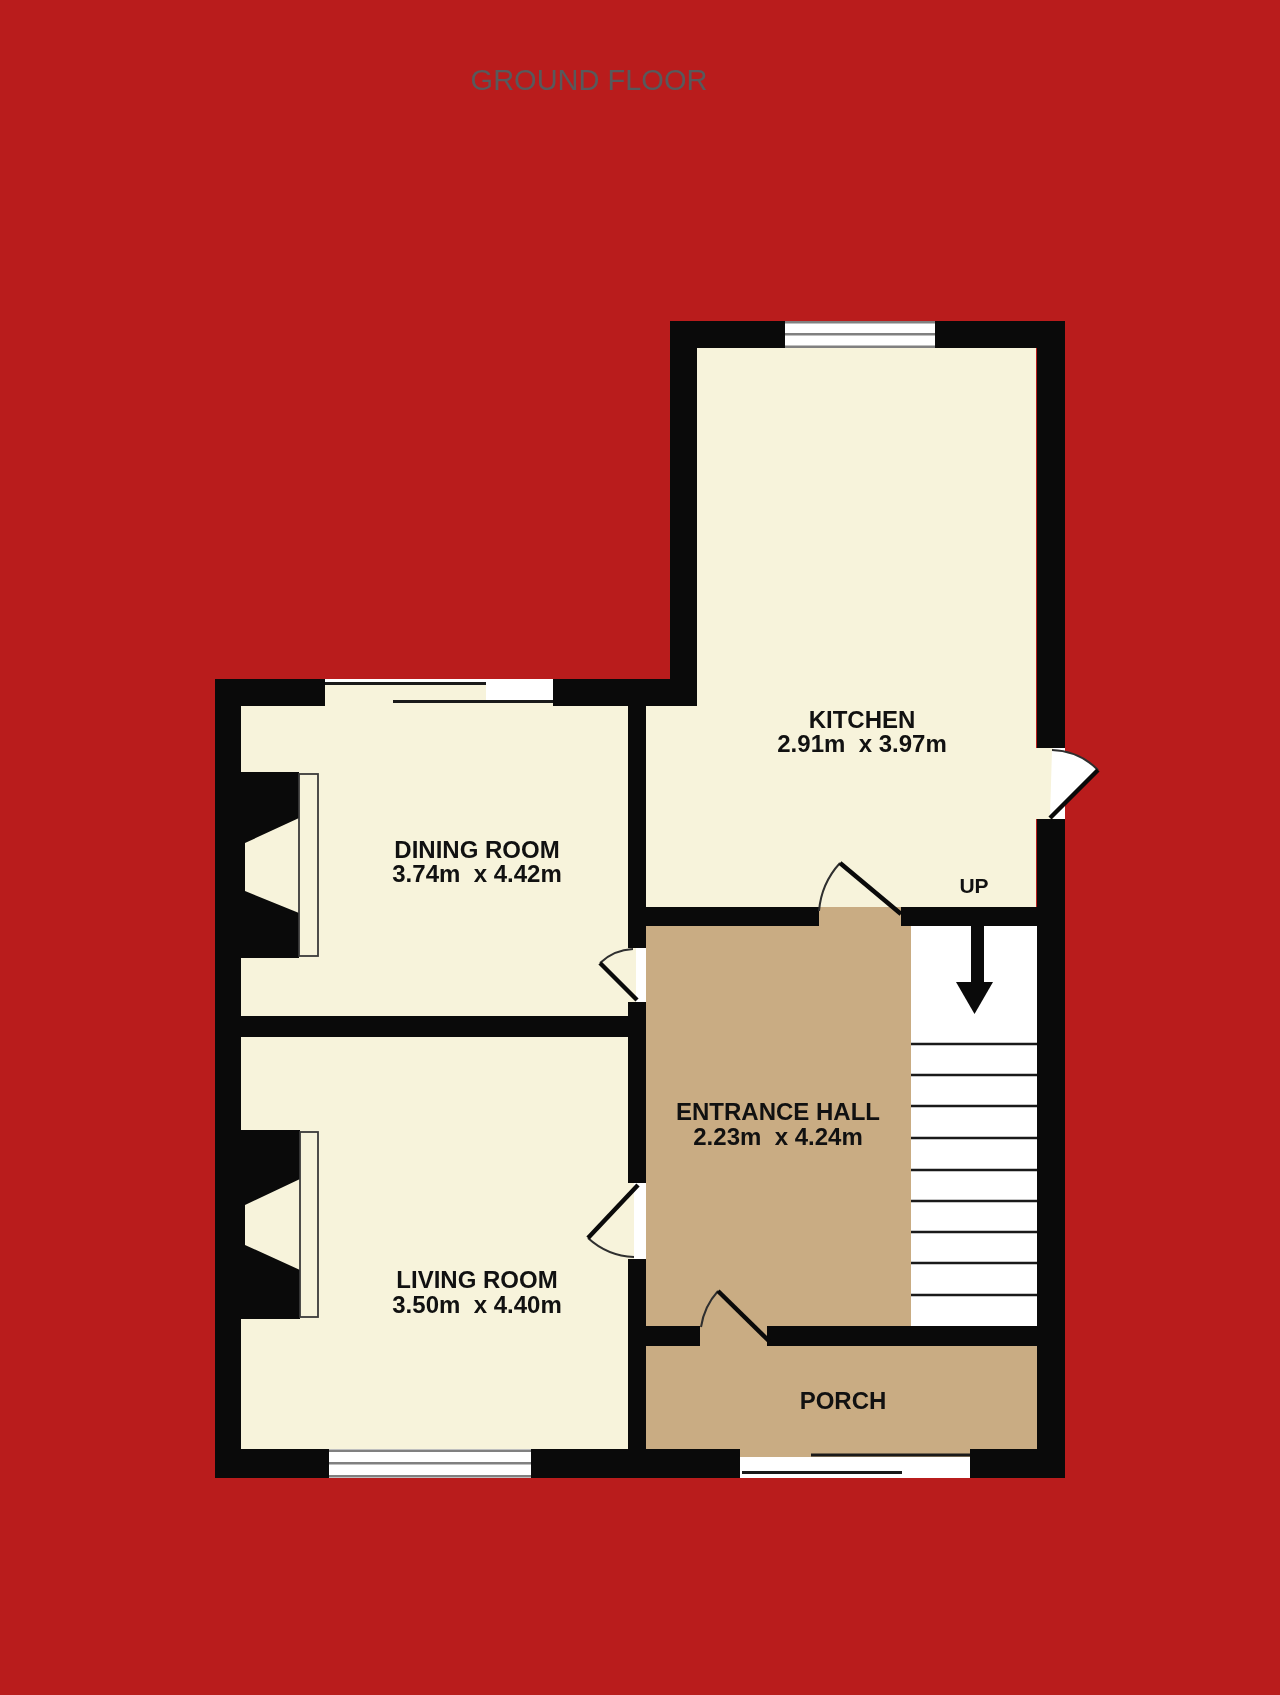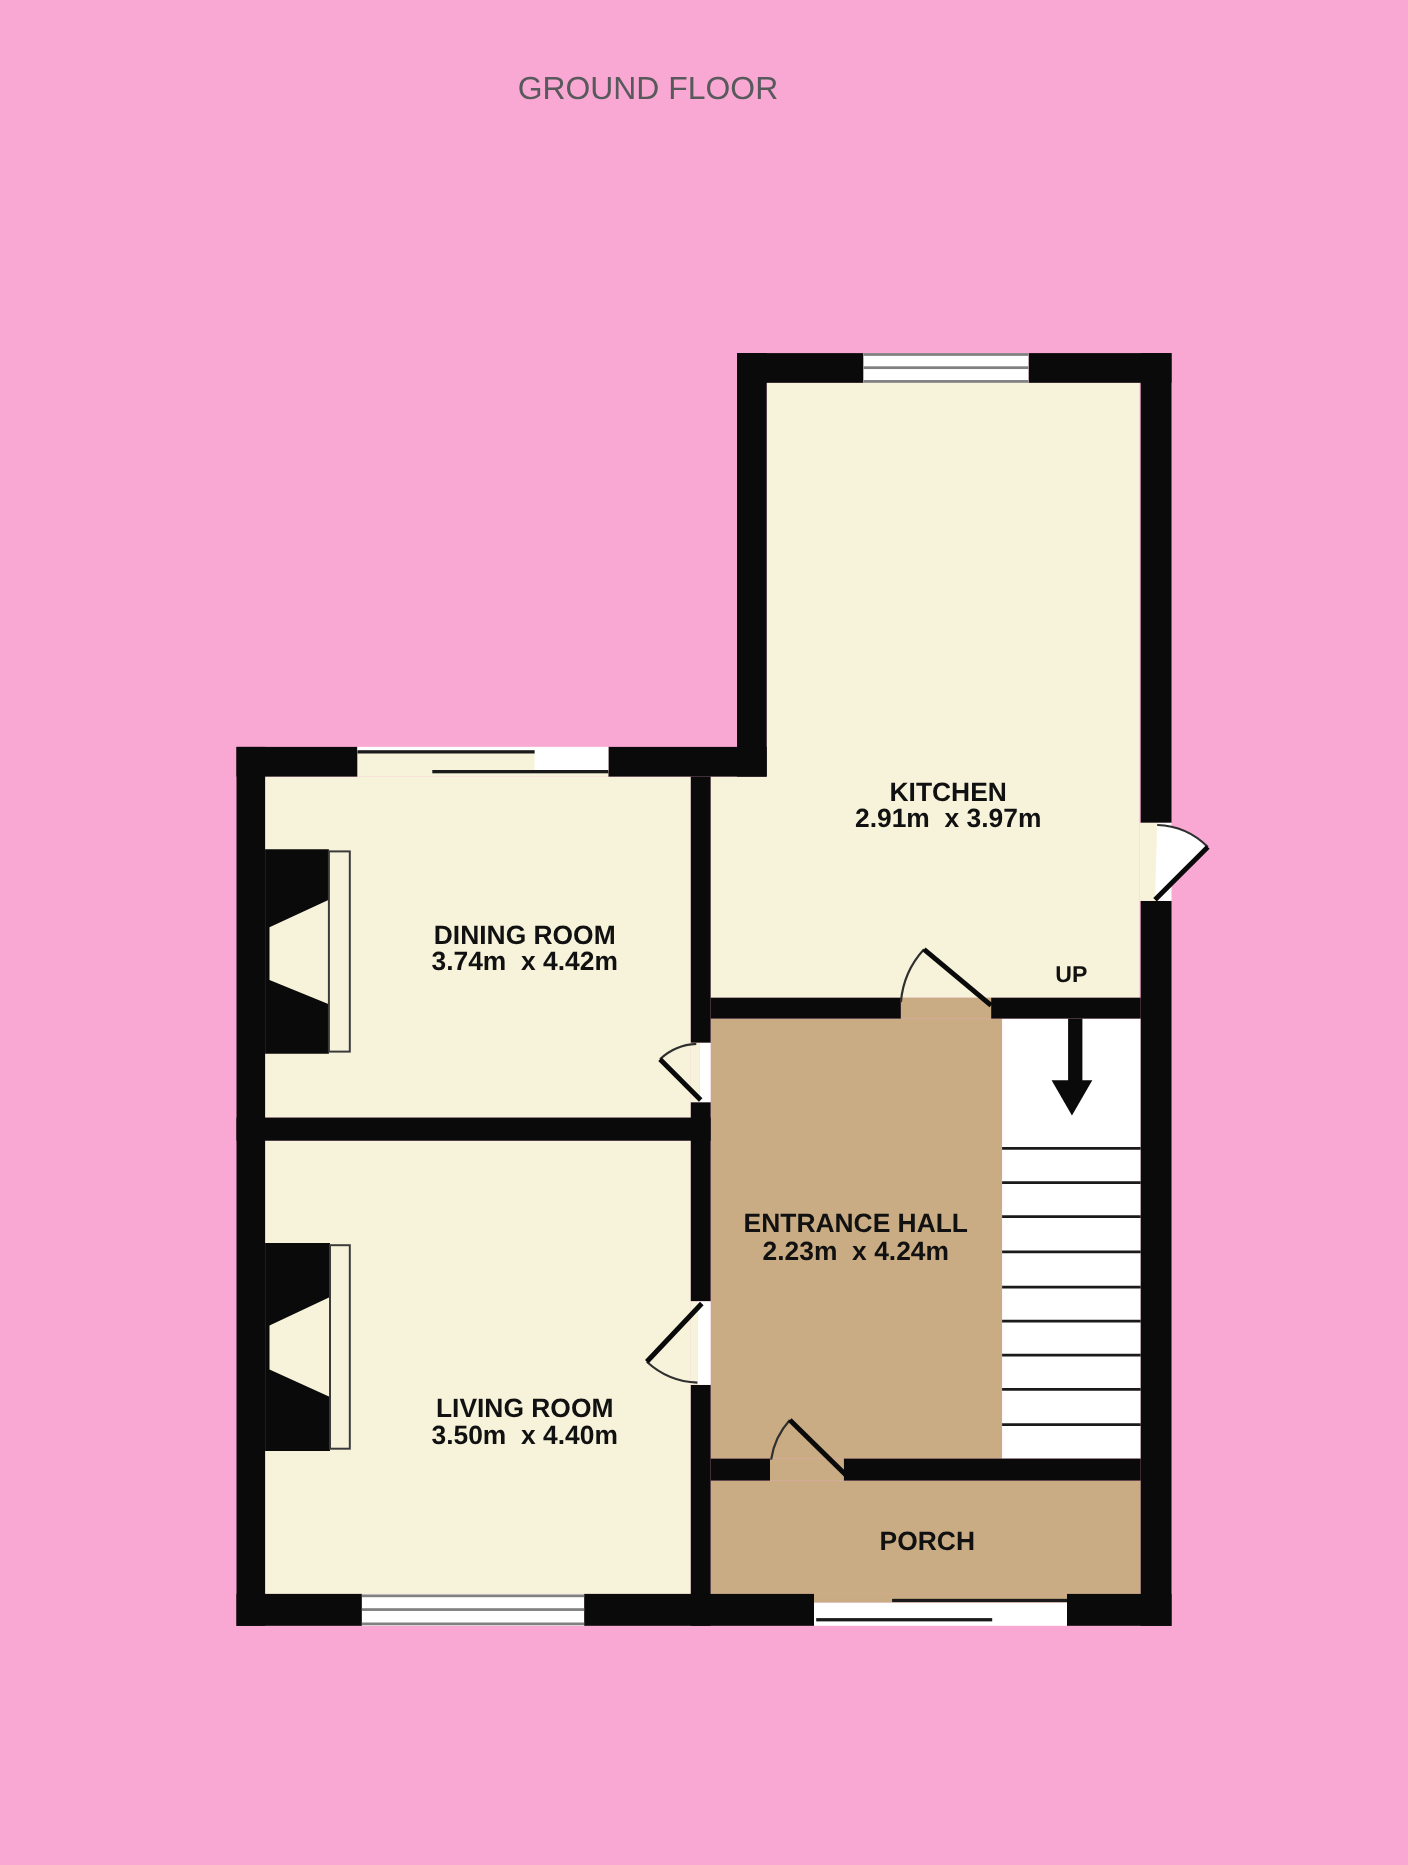--- a/index.html
+++ b/index.html
@@ -1,16 +1,16 @@
 <!DOCTYPE html>
 <html><head>
 <meta charset="utf-8">
 <style>
 html,body{margin:0;padding:0;background:#ffffff;}
-#page{position:relative;width:1280px;height:1695px;background:#f9a8d4;overflow:hidden;}
+#page{position:relative;width:1280px;height:1695px;background:#b91c1c;overflow:hidden;}
 svg{display:block;}
 text{font-family:"Liberation Sans",sans-serif;}
 </style>
 </head>
 <body>
 <div id="page">
 <svg width="1280" height="1695" viewBox="0 0 1280 1695" xmlns="http://www.w3.org/2000/svg">
 
 <text x="589" y="90" font-size="29" fill="#58595b" text-anchor="middle">GROUND FLOOR</text>
 

